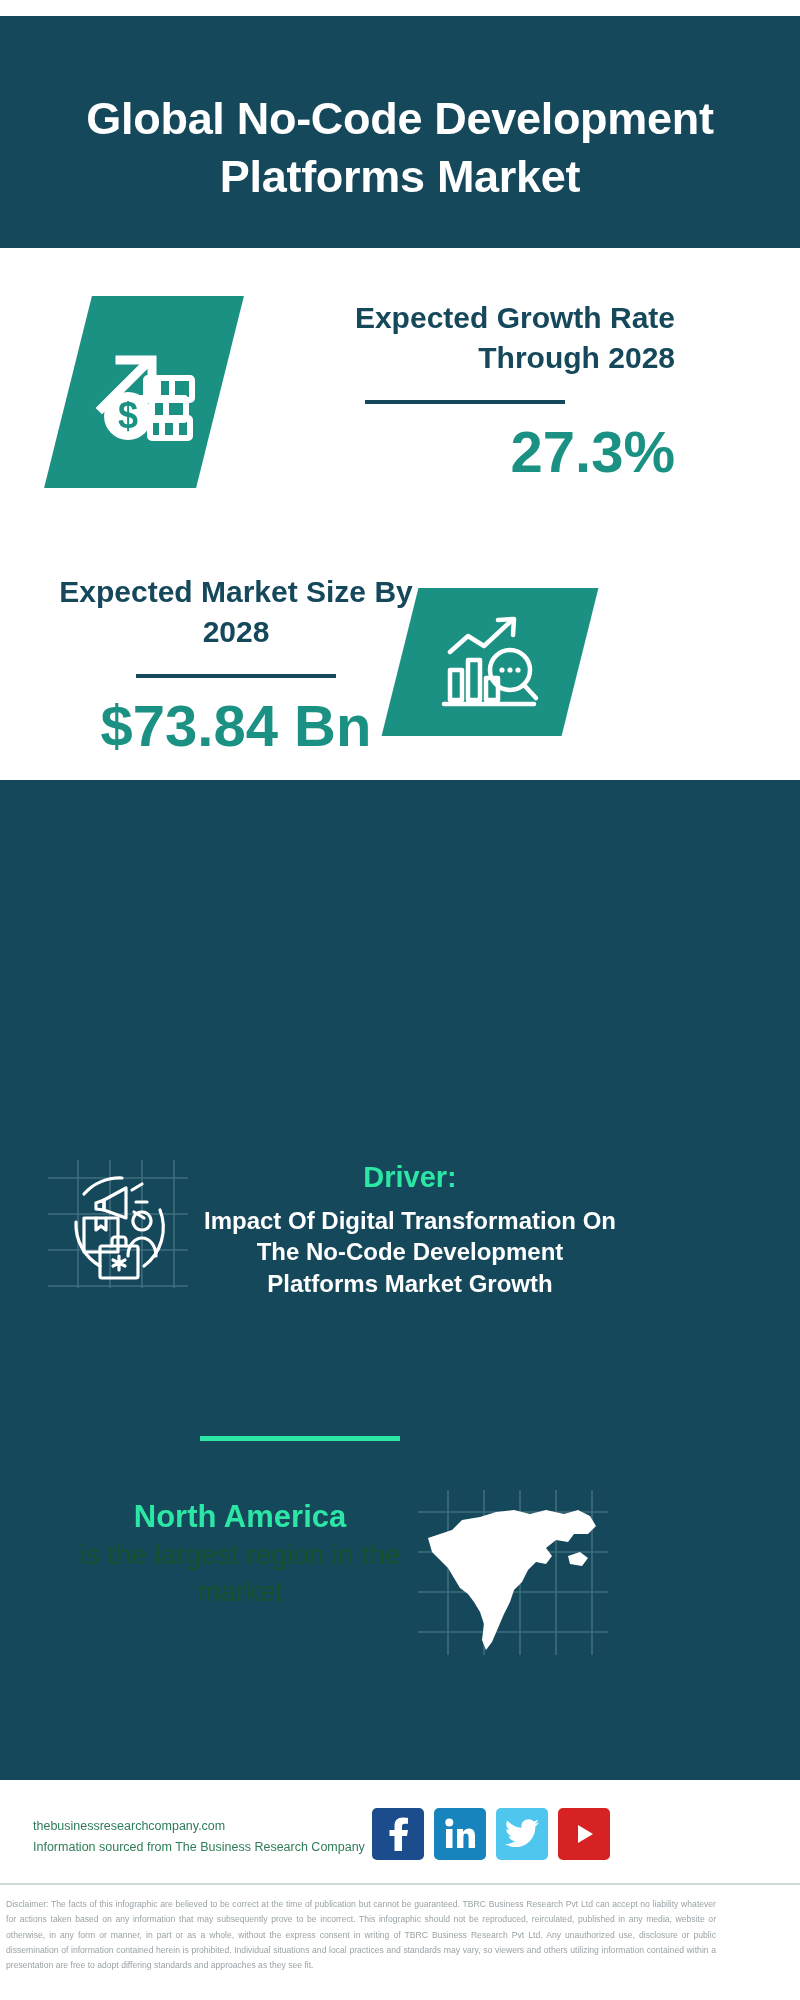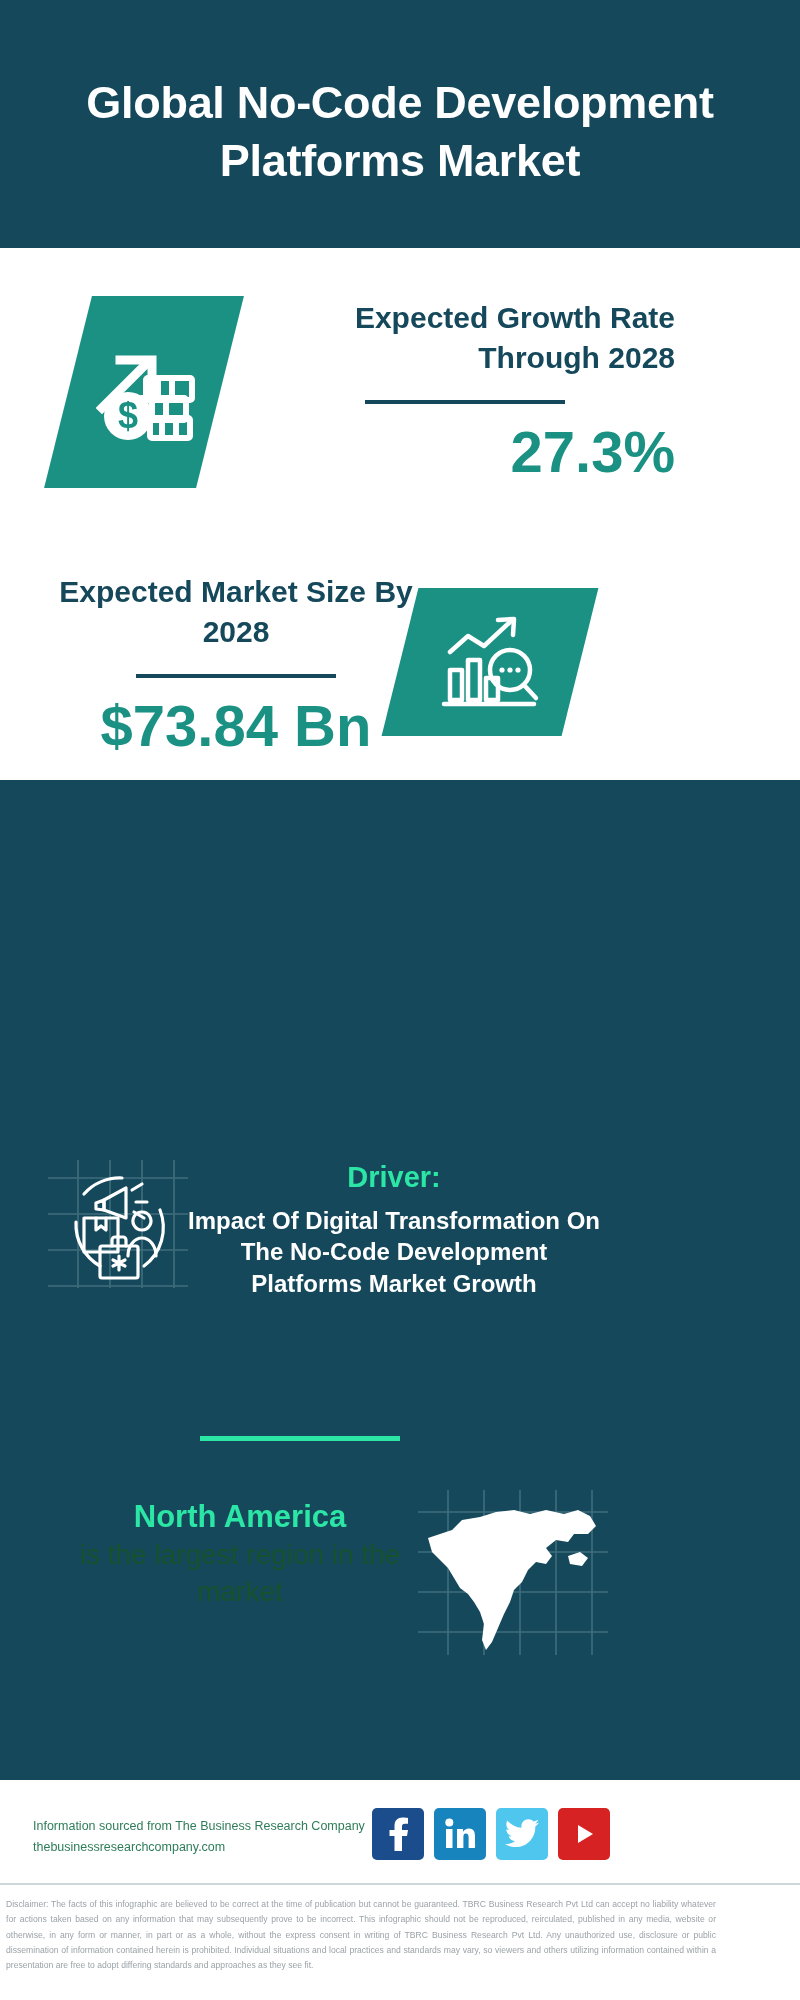--- a/index.html
+++ b/index.html
@@ -13,21 +13,21 @@
     position: relative;
     width: 800px;
     height: 2000px;
     overflow: hidden;
     background: #ffffff;
   }
 
   
   .header {
     position: absolute;
-    left: 0; top: 0;
+    left: 0; top: 16px;
     width: 800px;
     height: 264px;
     background: #15485a;
     display: flex;
     align-items: center;
     justify-content: center;
   }
   .header-title {
     color: #ffffff;
     font-size: 45px;
@@ -117,21 +117,21 @@
   }
 
   
   .driver-icon {
     position: absolute;
     left: 48px; top: 1160px;
     width: 140px; height: 128px;
   }
   .driver-text {
     position: absolute;
-    left: 184px; top: 1160px;
+    left: 200px; top: 1160px;
     width: 420px;
     text-align: center;
   }
   .driver-heading {
     color: #2ce6a6;
     font-size: 29px;
     font-weight: bold;
     line-height: 1.2;
     margin-bottom: 10px;
   }
@@ -352,22 +352,22 @@
       <path fill="#ffffff" d="M10 48 L34 40 L44 30 L62 27 L78 22 L96 20 L112 24 L128 20 L146 24 L160 20
         L172 26 L178 36 L170 44 L156 44 L150 52 L138 50 L128 58 L134 66 L128 74 L118 72 L110 80
         L104 92 L96 100 L92 112 L86 124 L80 138 L74 152 L68 160 L64 150 L66 134 L62 122 L56 112
         L50 104 L42 98 L36 88 L30 78 L22 70 L14 62 Z"></path>
       <path fill="#ffffff" d="M150 66 L162 62 L170 68 L164 76 L152 74 Z"></path>
     </svg>
   </div>
 
   <div class="source-bar"></div>
   <div class="source-text">
+    <div>thebusinessresearchcompany.com</div>
     <div>Information sourced from The Business Research Company</div>
-    <div>thebusinessresearchcompany.com</div>
   </div>
 
   <div class="social-row">
     <div class="social fb">
       <svg width="30" height="34" viewBox="0 0 30 34">
           <path fill="#ffffff" d="M19 34 L19 19 L24 19 L25 13 L19 13 L19 9.5
         C19 7.6 19.6 6.8 22 6.8 L25 6.8 L25 1 C24 0.9 21.8 0.6 19.6 0.6 C14.6 0.6 11.5 3.5 11.5 9 L11.5 13
         L6.5 13 L6.5 19 L11.5 19 L11.5 34 Z"></path>
         </svg>
     </div>

